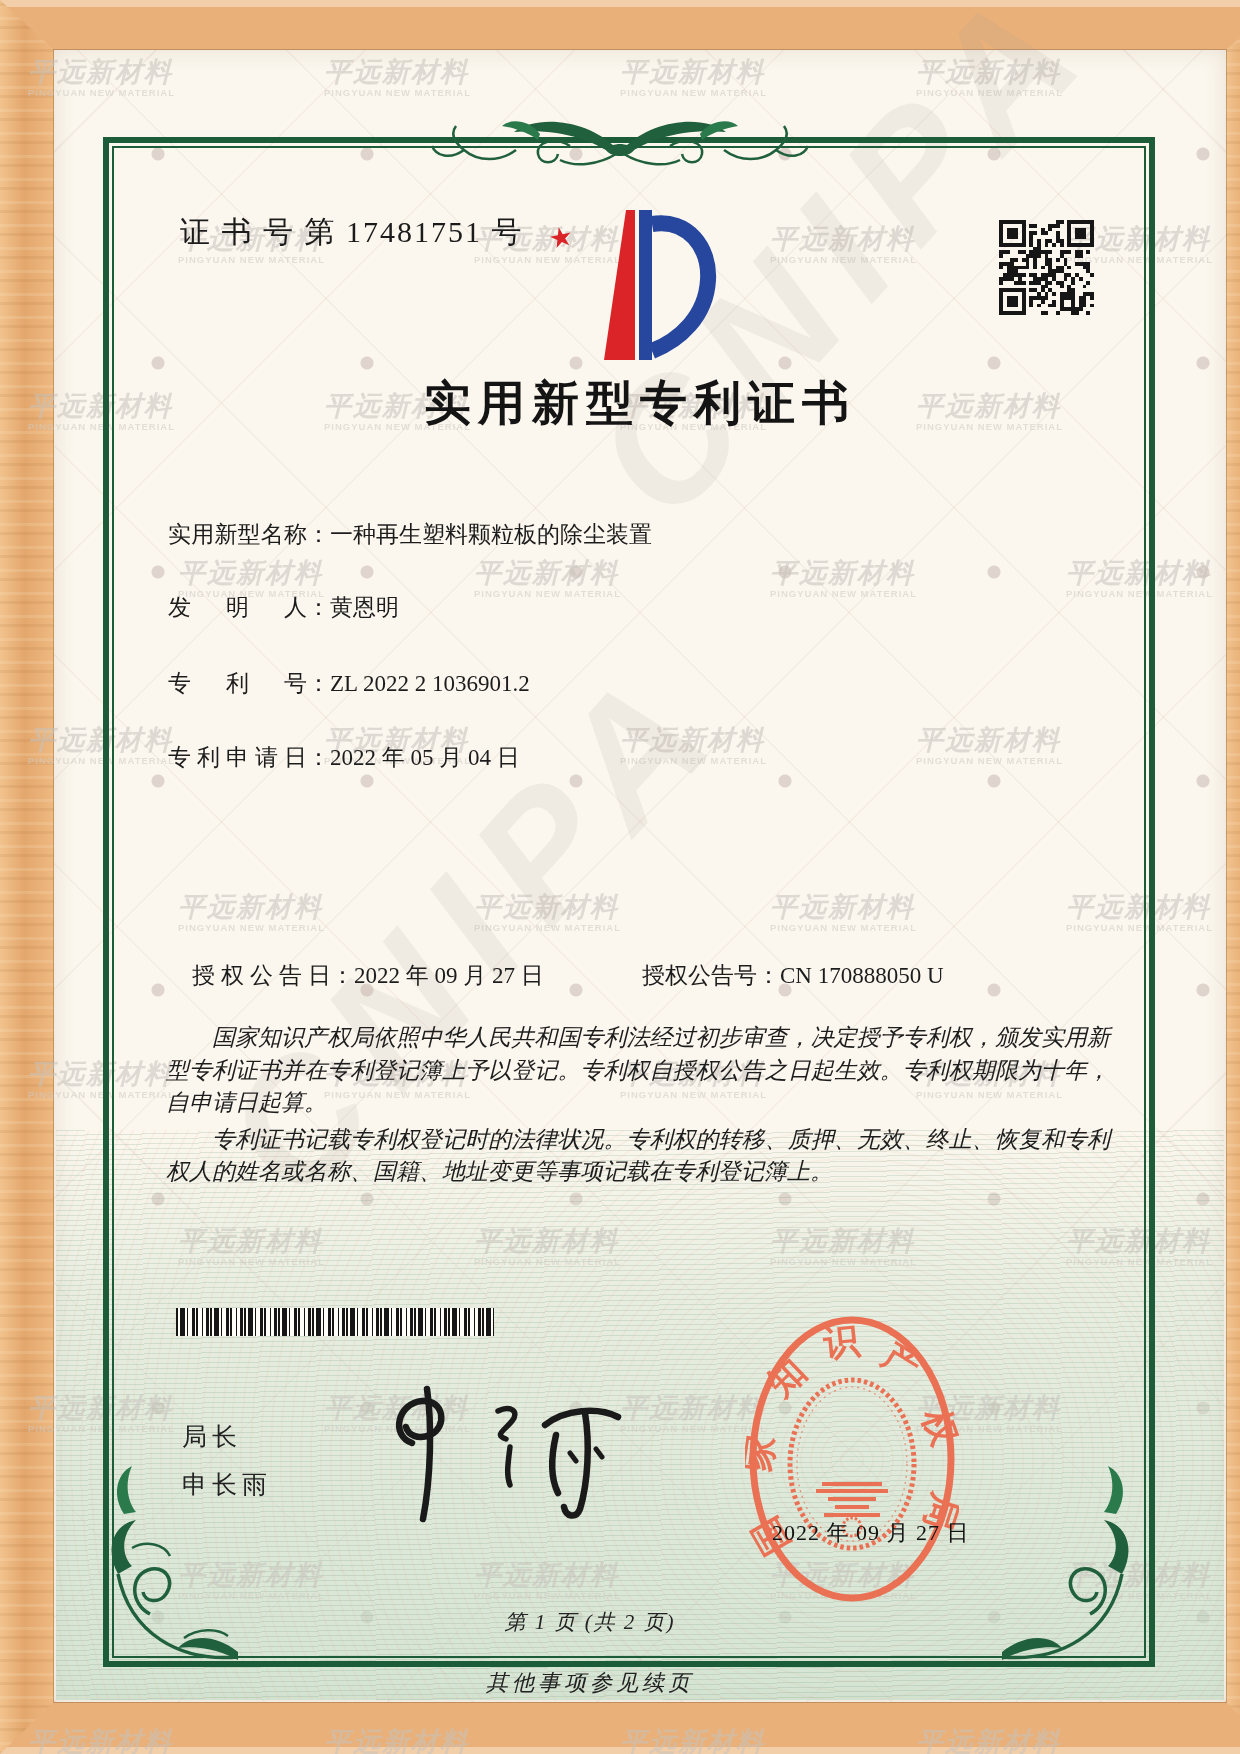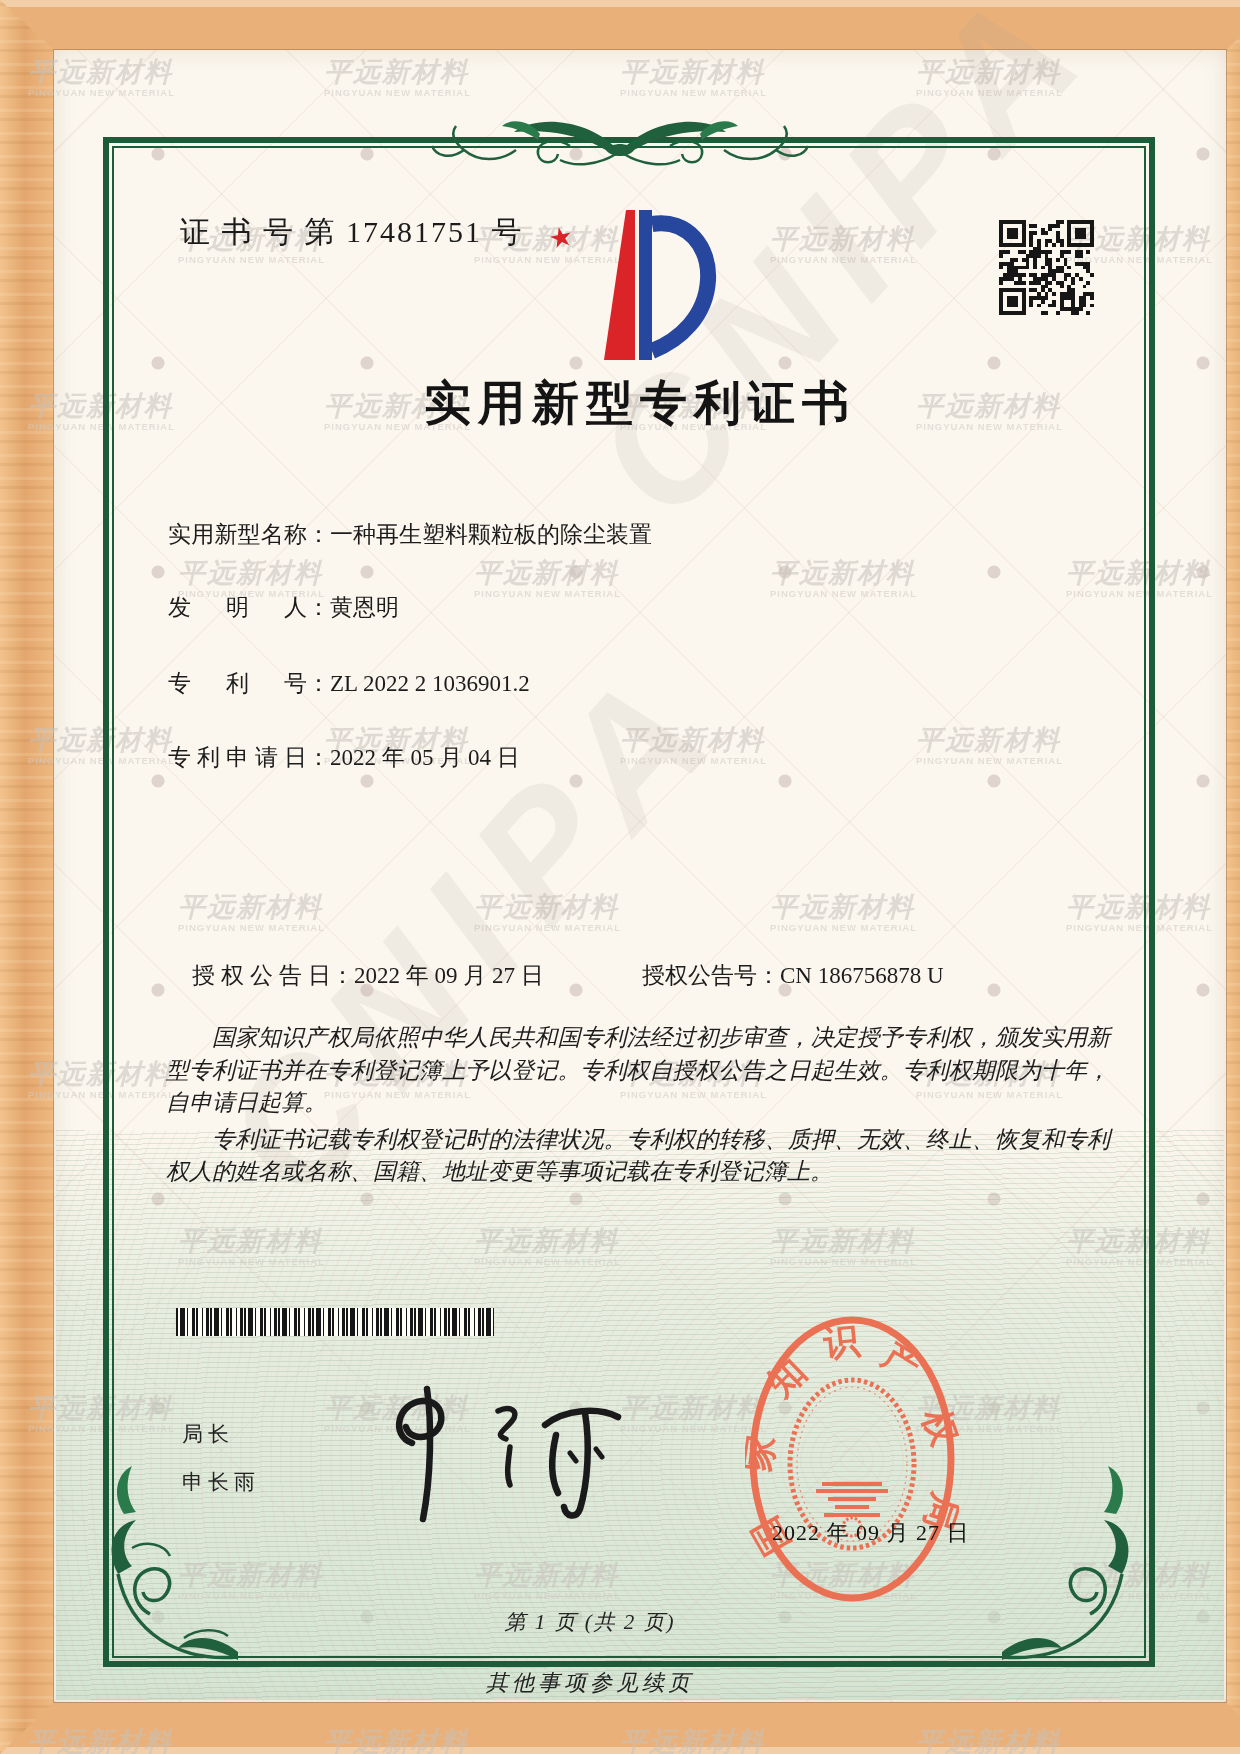--- a/index.html
+++ b/index.html
@@ -47,21 +47,21 @@
   .flabel{display:inline-block;width:139px;text-align:justify;text-align-last:justify;vertical-align:top;}
   .addr-val{display:inline-block;width:745px;white-space:normal;line-height:33px;vertical-align:top;}
   #paras{position:absolute;z-index:7;left:166px;width:944px;top:1022px;font-size:23px;line-height:32.5px;
          color:#1d1d1d;font-style:italic;text-align:justify;}
   #paras p{margin:0 0 4px 0;text-indent:2em;}
   #barcode{position:absolute;z-index:7;left:176px;top:1308px;width:318px;height:28px;
         background:repeating-linear-gradient(90deg,#161616 0 2px,#fffdf8 2px 4px,#161616 4px 9px,#fffdf8 9px 11px,
         #161616 11px 12px,#fffdf8 12px 16px,#161616 16px 19px,#fffdf8 19px 20px,#161616 20px 22px,#fffdf8 22px 26px,
         #161616 26px 27px,#fffdf8 27px 30px,#161616 30px 33px,#fffdf8 33px 34px);}
   .director{position:absolute;z-index:7;left:182px;font-family:"Liberation Sans","DejaVu Sans",sans-serif;
-        font-size:21px;letter-spacing:5px;color:#222;}
+        font-size:25px;letter-spacing:5px;color:#222;}
   #sig{position:absolute;z-index:8;left:360px;top:1383px;}
   #seal{position:absolute;z-index:8;left:745px;top:1312px;opacity:.95;}
   #seal-date{position:absolute;z-index:9;left:772px;top:1518px;width:232px;font-size:22px;letter-spacing:1px;color:#111;}
   #page-note{position:absolute;z-index:7;left:430px;width:320px;top:1608px;text-align:center;
         font-size:21px;font-style:italic;letter-spacing:2px;color:#222;}
   #cont-note{position:absolute;z-index:7;left:440px;width:300px;top:1668px;text-align:center;
         font-size:22px;font-style:italic;letter-spacing:4px;color:#222;}
   #logo{position:absolute;z-index:7;left:512px;top:208px;}
   #qr{position:absolute;z-index:7;left:999px;top:220px;}
   .seal-char{font-family:"Liberation Serif","DejaVu Serif",serif;font-weight:bold;font-size:36px;}
@@ -628,21 +628,21 @@
   <div class="row" style="top:668px;">
     <span class="flabel">专利号</span><span>：</span><span>ZL 2022 2 1036901.2</span>
   </div>
   <div class="row" style="top:742px;">
     <span class="flabel">专利申请日</span><span>：</span><span>2022 年 05 月 04 日</span>
   </div>
   <div class="row" style="top:960px;margin-left:24px;">
     <span class="flabel">授权公告日</span><span>：</span><span>2022 年 09 月 27 日</span>
   </div>
   <div class="row" style="top:960px;left:642px;">
-    <span>授权公告号</span><span>：</span><span>CN 186756878 U</span>
+    <span>授权公告号</span><span>：</span><span>CN 170888050 U</span>
   </div>
 
   <div id="paras">
     <p>国家知识产权局依照中华人民共和国专利法经过初步审查，决定授予专利权，颁发实用新型专利证书并在专利登记簿上予以登记。专利权自授权公告之日起生效。专利权期限为十年，自申请日起算。</p>
     <p>专利证书记载专利权登记时的法律状况。专利权的转移、质押、无效、终止、恢复和专利权人的姓名或名称、国籍、地址变更等事项记载在专利登记簿上。</p>
   </div>
 
   <div id="barcode"></div>
 
   <div class="director" style="top:1420px;">局长</div>

